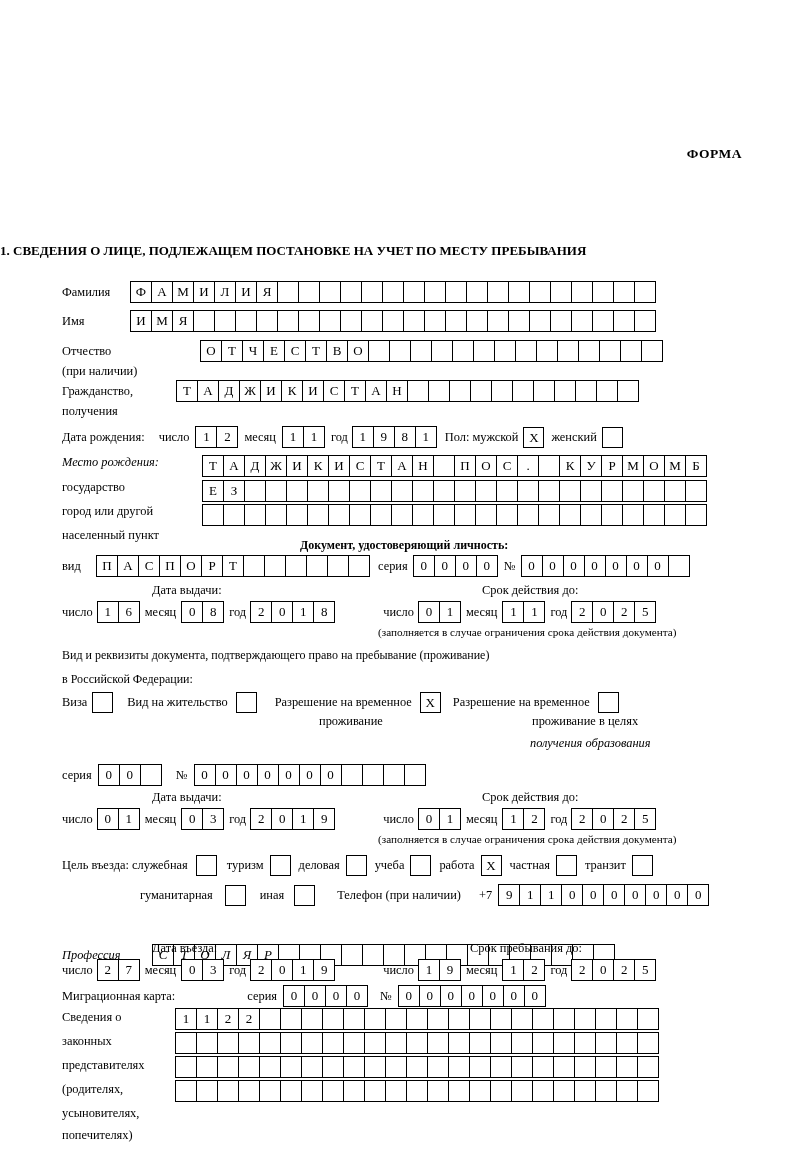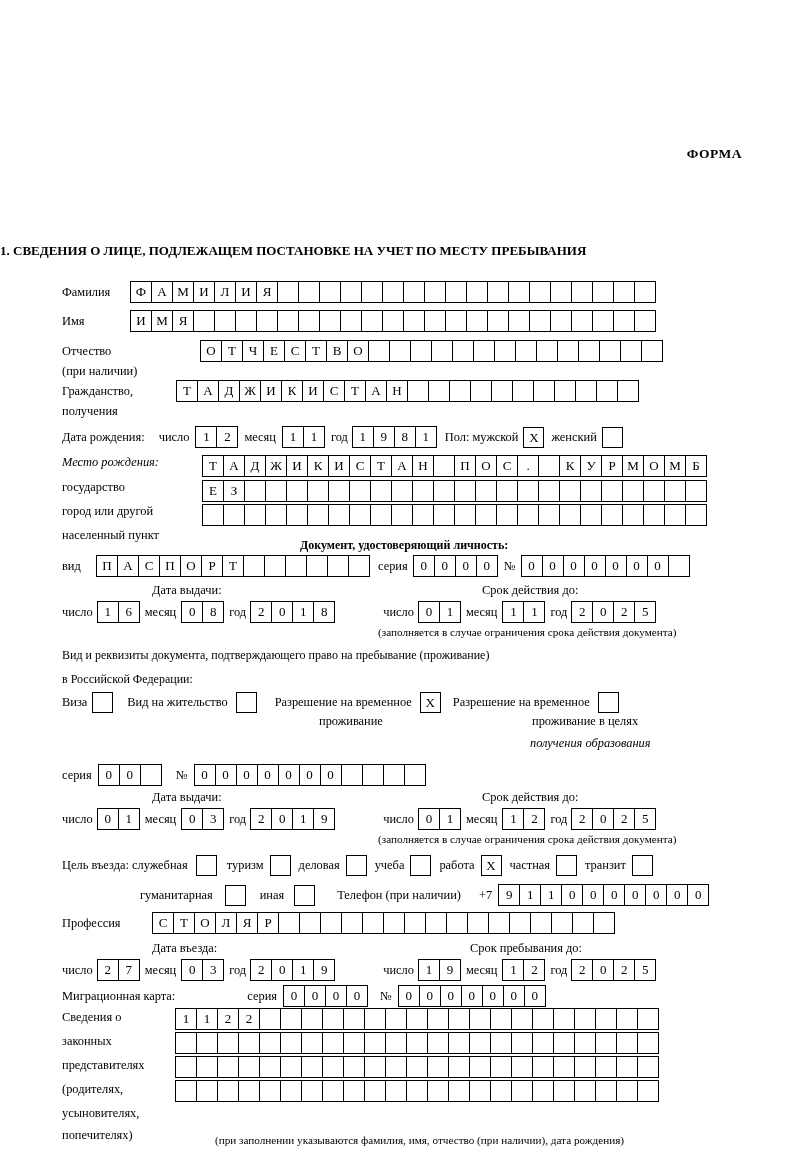--- a/index.html
+++ b/index.html
@@ -507,21 +507,21 @@
         <span class="b">0</span>
         <span class="b">0</span>
         <span class="b">0</span>
         <span class="b">0</span>
         <span class="b">0</span>
         <span class="b">0</span>
         <span class="b">0</span>
       </span>
   </div>
 
-  <div class="row" style="left:62px;top:912px;">
+  <div class="row" style="left:62px;top:944px;font-style:italic;">
     <span class="lbl" style="width:90px;">Профессия</span>
     <span class="boxes" id="profession-boxes">
         <span class="b">С</span>
         <span class="b">Т</span>
         <span class="b">О</span>
         <span class="b">Л</span>
         <span class="b">Я</span>
         <span class="b">Р</span>
         <span class="b"></span>
         <span class="b"></span>
@@ -727,17 +727,14 @@
         <span class="b"></span>
         <span class="b"></span>
         <span class="b"></span>
         <span class="b"></span>
         <span class="b"></span>
         <span class="b"></span>
         <span class="b"></span>
       </span>
   </div>
 
-  <div class="row" style="left:215px;top:1134px;">
-    <span class="note">(при заполнении указываются фамилия, имя, отчество (при наличии), дата рождения)</span>
-  </div>
 
 </div>
 
 </body></html>

